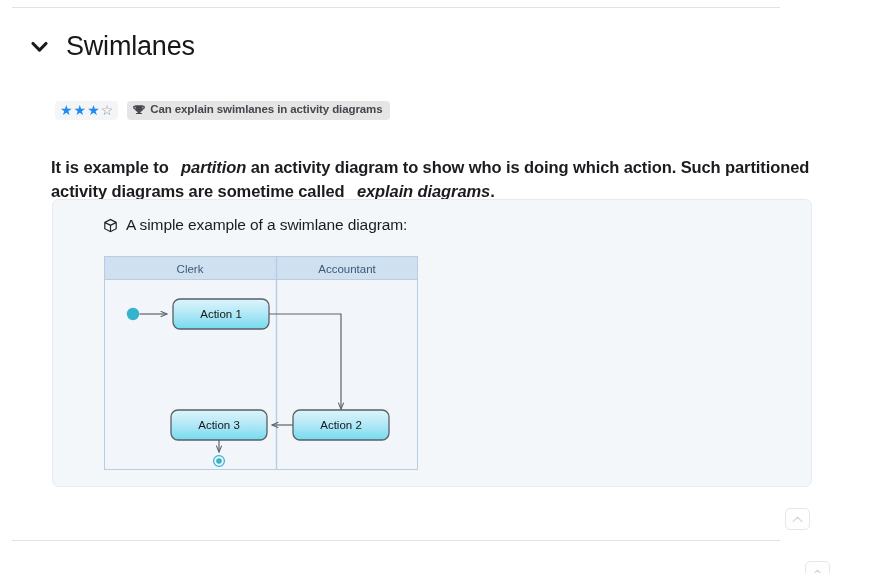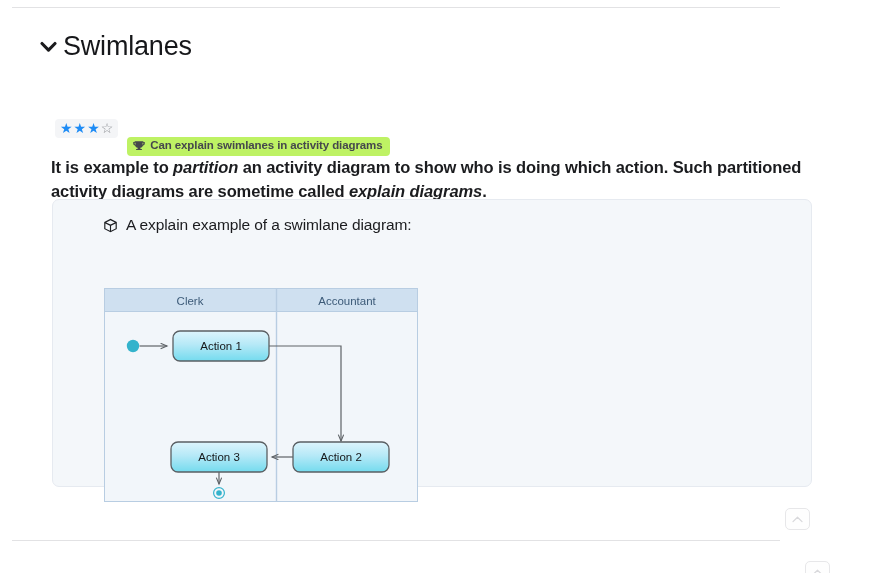--- a/index.html
+++ b/index.html
@@ -16,22 +16,22 @@
     position: absolute; left: 12px; top: 7px;
     width: 768px; height: 1px; background: #e2e2e4;
   }
   .hr-bottom {
     position: absolute; left: 12px; top: 540px;
     width: 768px; height: 1px; background: #e2e2e4;
   }
 
   
   .section-head {
-    position: absolute; left: 37px; top: 33px;
-    display: flex; align-items: center; gap: 4px;
+    position: absolute; left: 28px; top: 33px;
+    display: flex; align-items: center; gap: 16px;
   }
   .chevron-toggle {
     width: 22px; height: 22px;
     display: flex; align-items: center; justify-content: center;
     color: #1b1b1d; cursor: pointer;
   }
   .chevron-toggle svg { display: block; }
   .section-title {
     font-size: 27px; font-weight: 400; color: #16171a;
     letter-spacing: -0.2px; line-height: 1;
@@ -45,40 +45,39 @@
   .stars-badge {
     background: #f4f5f7; border-radius: 4px;
     padding: 2px 5px 3px 5px;
     display: flex; align-items: center; gap: 1px;
     line-height: 1;
   }
   .star { font-size: 14px; line-height: 1; }
   .star.filled { color: #1f8cf5; }
   .star.empty  { color: #8e9095; }
   .goal-badge {
-    background: #bef264; border-radius: 4px;
+    background: #e5e5e5; border-radius: 4px;
     padding: 3px 7px 4px 6px;
     display: flex; align-items: center; gap: 5px;
     line-height: 1;
-    margin-top: 36px;
   }
   .trophy-icon { color: #45474c; display: flex; }
   .goal-text {
     font-size: 11.5px; font-weight: bold; color: #45474c;
     letter-spacing: -0.1px; white-space: nowrap;
   }
 
   
   .lead {
     position: absolute; left: 51px; top: 138px;
     width: 770px;
     font-size: 16.5px; font-weight: bold; color: #1b1c1f;
     line-height: 24px; letter-spacing: -0.1px;
   }
-  .lead i { font-style: italic; }
+  .lead i { font-style: italic; margin-left: 8px; }
 
   
   .example-card {
     position: absolute; left: 52px; top: 199px;
     width: 760px; height: 288px;
     background: #f4f7fa; border: 1px solid #e6eaf0;
     border-radius: 7px;
   }
   .example-head {
     position: absolute; left: 50px; top: 16px;
@@ -86,21 +85,21 @@
   }
   .cube-icon { color: #1d1f22; display: flex; }
   .example-title {
     font-size: 15.5px; color: #1b1c1f; font-weight: 400;
     letter-spacing: -0.1px;
   }
 
   
   .diagram {
     position: absolute; left: 51px; top: 56px;
-    width: 315px; height: 215px; margin-top: 32px;
+    width: 315px; height: 215px;
   }
   .diagram svg { display: block; }
 
   
   .scrolltop {
     position: absolute;
     width: 25px; height: 22px;
     border: 1px solid #e7e7e9; border-radius: 5px;
     background: #fefefe;
     display: flex; align-items: center; justify-content: center;
@@ -146,21 +145,21 @@
   <p class="lead"><span>It is example to </span><i>partition</i><span> an activity diagram to show who is doing which action. Such partitioned activity diagrams are sometime called </span><i>explain diagrams</i><span>.</span></p>
 
   <div class="example-card">
 
     <div class="example-head">
       <span class="cube-icon">
         <svg width="15" height="15" viewBox="0 0 16 16" fill="currentColor" aria-hidden="true">
           <path d="M8 .9 14.7 4.2v7.6L8 15.1 1.3 11.8V4.2L8 .9zm0 1.55L3.3 4.75 8 7.05l4.7-2.3L8 2.45zM2.55 5.85v5.25L7.4 13.5V8.2L2.55 5.85zm6.05 2.35v5.3l4.85-2.4V5.85L8.6 8.2z"></path>
         </svg>
       </span>
-      <span class="example-title">A explain example of a swimlane diagram:</span>
+      <span class="example-title">A simple example of a swimlane diagram:</span>
     </div>
 
     <div class="diagram">
       <svg width="315" height="215" viewBox="0 0 315 215" aria-hidden="true">
         <defs>
           <linearGradient id="actGrad" x1="0" y1="0" x2="0" y2="1">
             <stop offset="0%" stop-color="#ddf4fc"></stop>
             <stop offset="45%" stop-color="#b6e9f7"></stop>
             <stop offset="100%" stop-color="#74dbee"></stop>
           </linearGradient>

